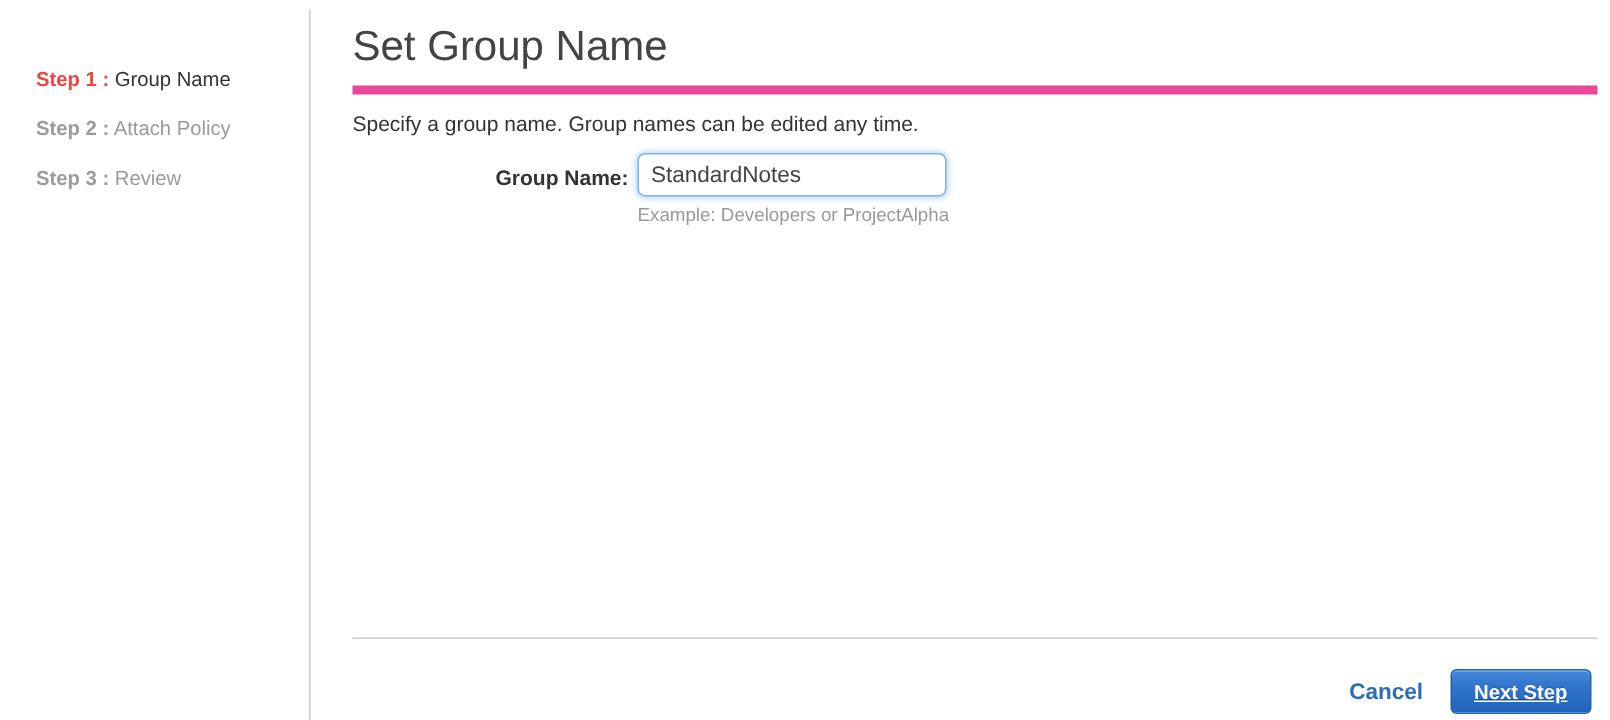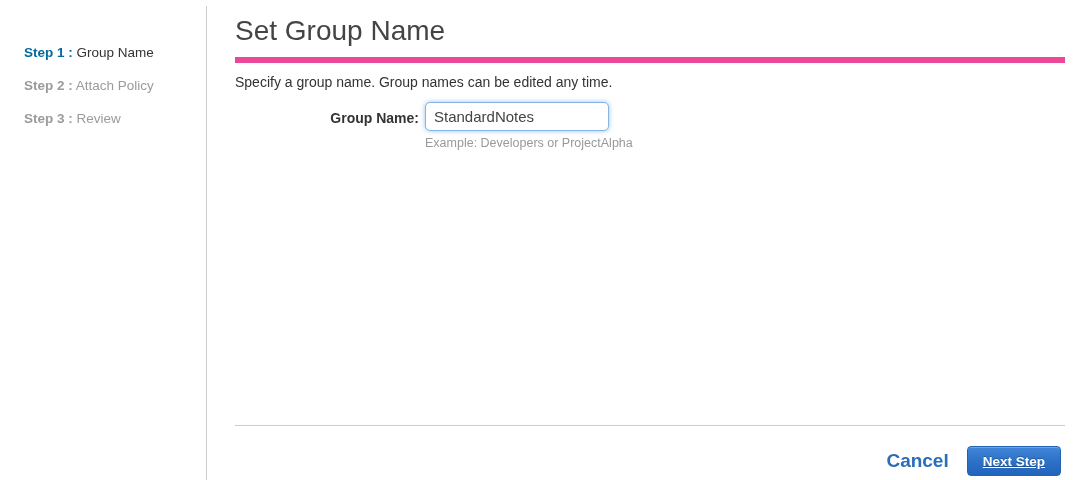--- a/index.html
+++ b/index.html
@@ -25,21 +25,21 @@
   }
   .steps { margin-top: 26px; }
   .step {
     font-size: 13.5px; line-height: 14px;
     color: #9b9b9b;
     margin-bottom: 19px;
     cursor: default;
     white-space: nowrap;
   }
   .step .prefix { color: inherit; font-weight: bold; }
-  .step.active .prefix { font-weight: bold; color: #0369a1; }
+  .step.active .prefix { font-weight: bold; color: #ef4444; }
   .step.active .label  { color: #333; }
 
   .vdivider {
     position: absolute; left: 206px; top: 6px; bottom: 0;
     width: 1px; background: #cccccc;
   }
 
   
   .main {
     position: absolute; left: 235px; top: 0;
@@ -62,21 +62,21 @@
   .form-label {
     flex: 0 0 184px;
     text-align: right;
     font-size: 14px; font-weight: bold;
     color: #333333;
     padding-top: 8px;
     padding-right: 0;
   }
   .form-field { margin-left: 6px; }
   .group-name-input {
-    width: 184px; height: 29px;
+    width: 206px; height: 29px;
     padding: 0 8px;
     font-family: "Liberation Sans", sans-serif;
     font-size: 15px; color: #444444;
     border: 1px solid #85b3e4;
     border-radius: 5px;
     outline: none;
     box-shadow: 0 0 5px rgba(110, 170, 230, 0.7);
     background: #ffffff;
   }
   .hint {
@@ -92,21 +92,21 @@
     width: 830px; height: 0;
     border-top: 1px solid #cccccc;
   }
   .footer {
     position: absolute; top: 446px; left: 235px;
     width: 826px; height: 30px;
     display: flex; justify-content: flex-end; align-items: center;
     gap: 18px;
   }
   .cancel-link {
-    font-size: 19px; font-weight: bold;
+    font-size: 15px; font-weight: bold;
     color: #2a6db8;
     text-decoration: none;
     cursor: pointer;
   }
   .next-step-button {
     height: 30px;
     padding: 0 15px;
     font-family: "Liberation Sans", sans-serif;
     font-size: 13.5px; font-weight: bold;
     color: #ffffff;

